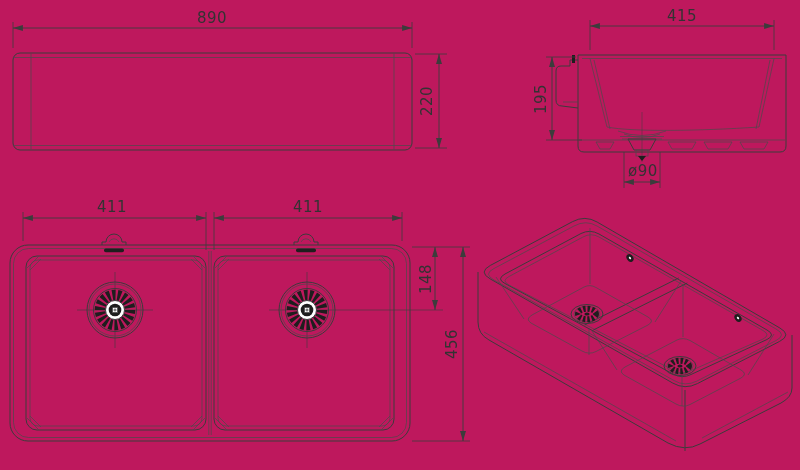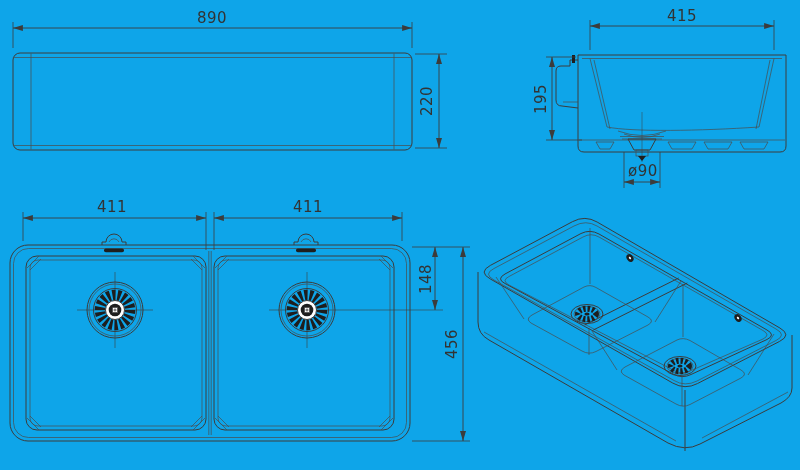--- a/index.html
+++ b/index.html
@@ -1,16 +1,16 @@
 <!DOCTYPE html>
 <html><head>
 <meta charset="utf-8">
 <style>
   html,body{margin:0;padding:0;background:#ffffff;}
-  .stage{width:800px;height:470px;background:#0ea5e9;position:relative;overflow:hidden;}
+  .stage{width:800px;height:470px;background:#be185d;position:relative;overflow:hidden;}
   svg{display:block;}
   .ln{stroke:#3c3c3c;stroke-width:1;fill:none;}
   .ln2{stroke:#4a4a4a;stroke-width:0.7;fill:none;}
   .dim{stroke:#3c3c3c;stroke-width:0.9;fill:none;}
   .ext{stroke:#3c3c3c;stroke-width:0.8;fill:none;}
   .dk{fill:#1e1e1e;stroke:none;}
   text.dimtxt{font:15px "DejaVu Sans", sans-serif;fill:#333333;letter-spacing:0.5px;}
 </style>
 </head>
 <body>

